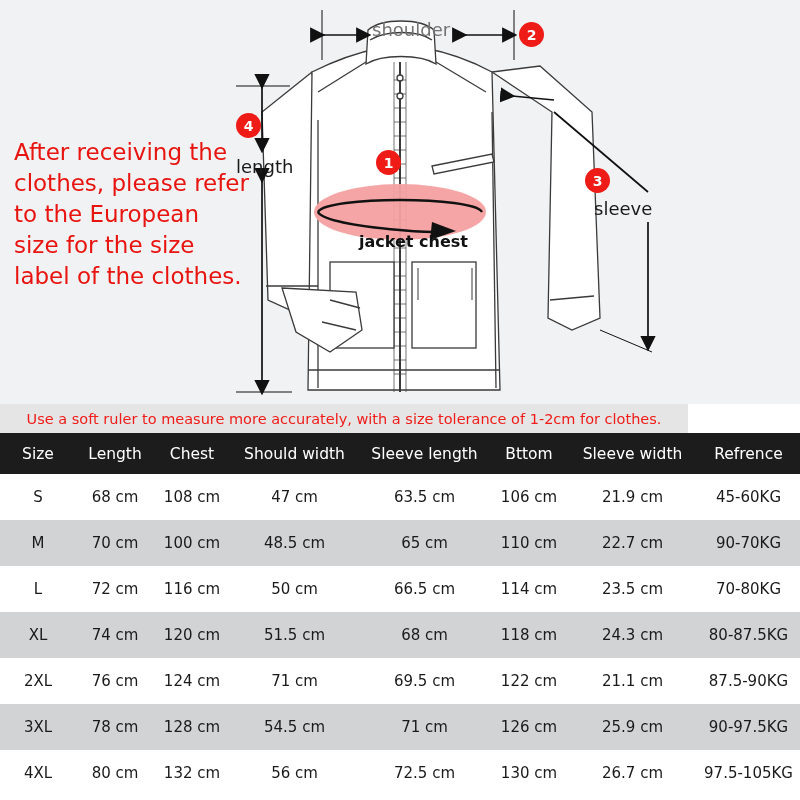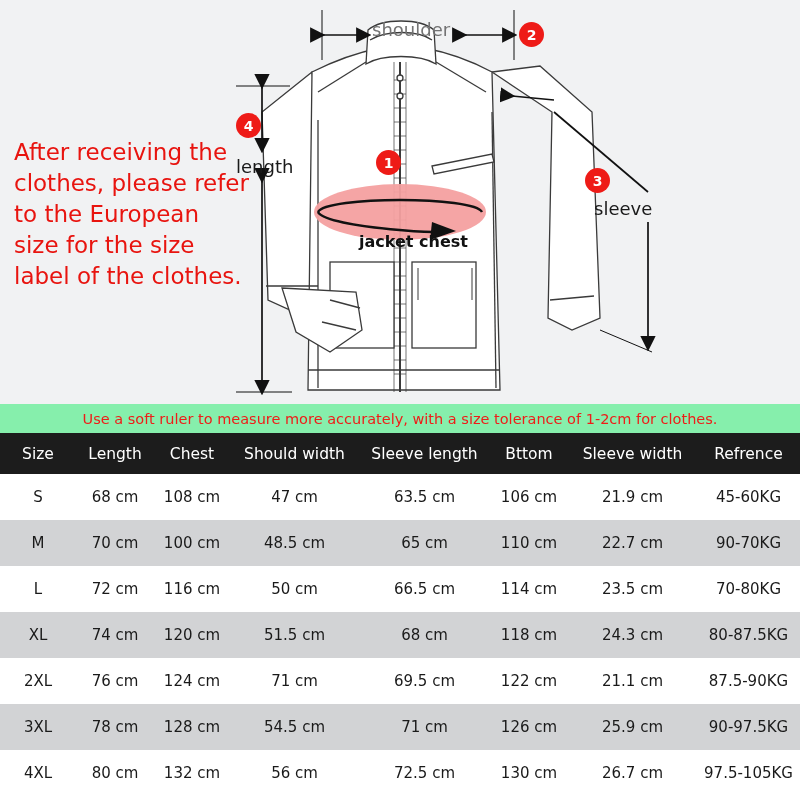--- a/index.html
+++ b/index.html
@@ -98,23 +98,23 @@
   .m1 { left: 376px; top: 150px; }
   .m2 { left: 519px; top: 22px; }
   .m3 { left: 585px; top: 168px; }
   .m4 { left: 236px; top: 113px; }
 
   
   .ruler-note {
     position: absolute;
     left: 0;
     top: 404px;
-    width: 800px;
+    width: 688px;
     height: 29px;
-    background: #86efac;
+    background: #e5e5e5;
     color: #ef1c18;
     font-size: 14.5px;
     display: flex;
     align-items: center;
     justify-content: center;
     text-align: center;
   }
 
   
   .size-table {

